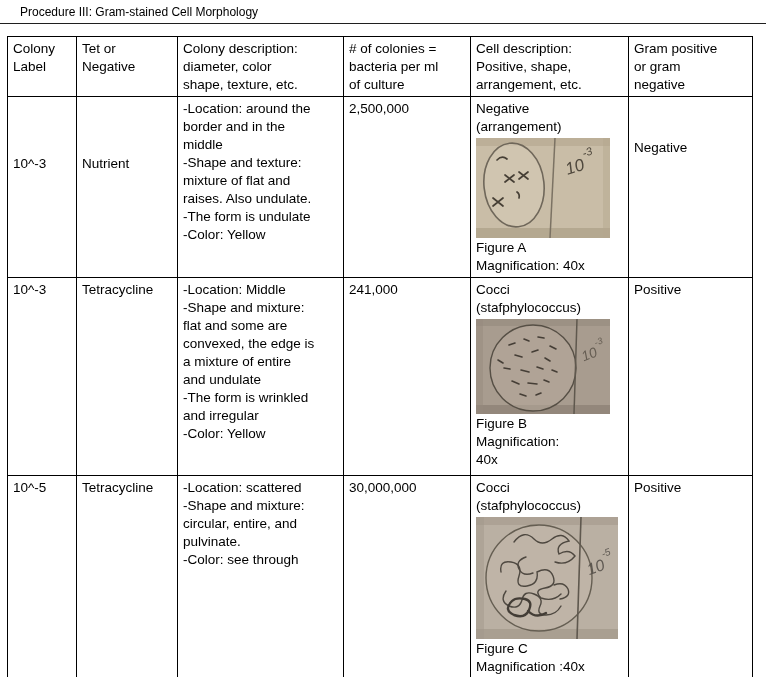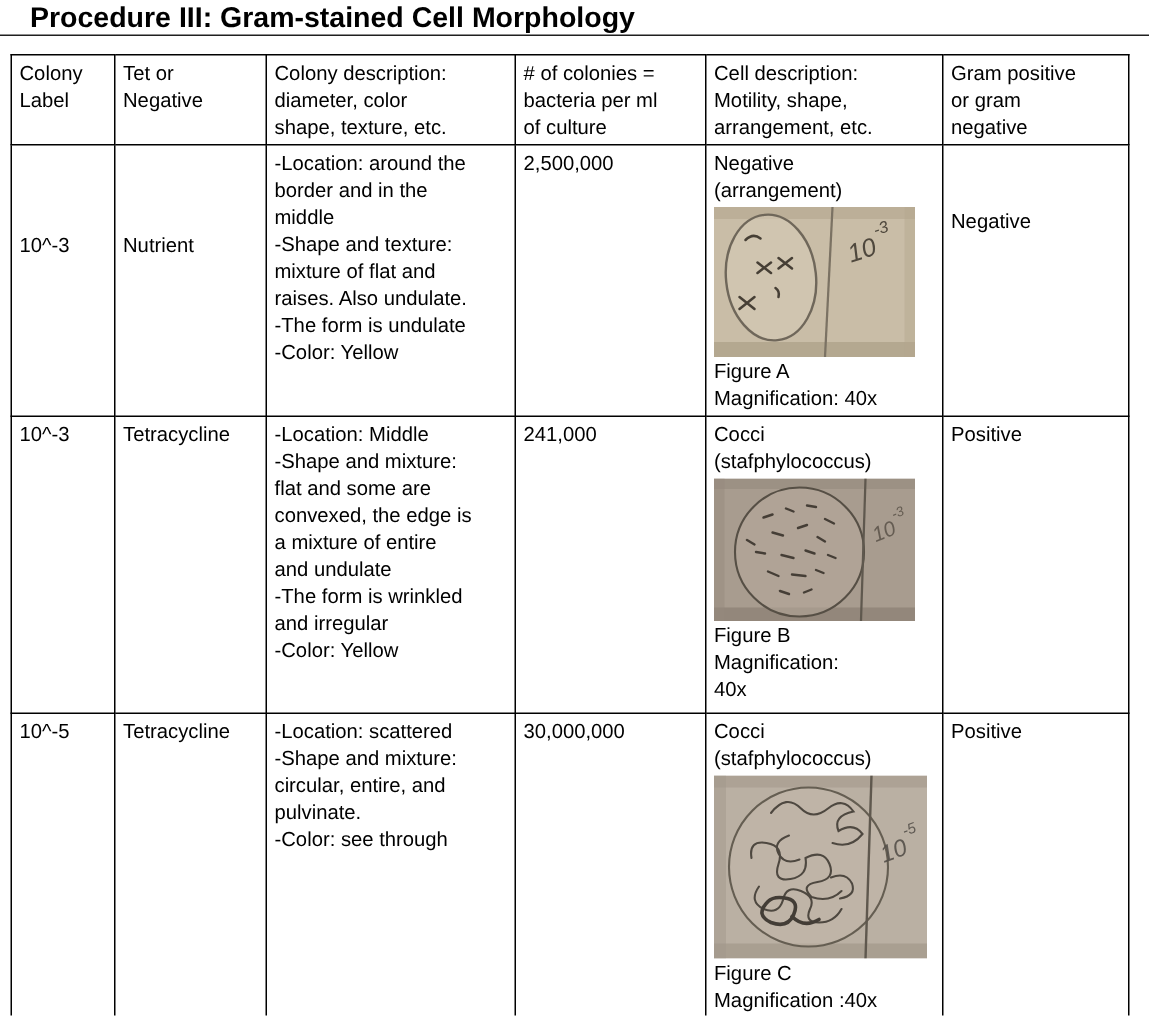--- a/index.html
+++ b/index.html
@@ -10,22 +10,22 @@
     font-family: "Liberation Sans", sans-serif;
     color: #000;
     overflow: hidden;
   }
   .title-wrap {
     width: 766px;
     padding: 5px 0 3px 4px;
     border-bottom: 1px solid #1f1f1f;
   }
   .doc-title {
-    font-size: 19px;
-    font-weight: bold;
+    font-size: 12px;
+    font-weight: normal;
     line-height: 15px;
     white-space: nowrap;
     padding-left: 16px;
   }
   table.morph {
     border-collapse: collapse;
     table-layout: fixed;
     margin: 12px 0 0 7px;
     border: 1px solid #000;
     border-bottom: 2px solid #000;
@@ -91,21 +91,21 @@
 diameter, color
 shape, texture, etc.</div>
         </td>
     <td>
           <div class="pre"># of colonies =
 bacteria per ml
 of culture</div>
         </td>
     <td>
           <div class="pre">Cell description:
-Motility, shape,
+Positive, shape,
 arrangement, etc.</div>
         </td>
     <td>
           <div class="pre">Gram positive
 or gram
 negative</div>
         </td>
   </tr>
 
   <tr class="row1">

